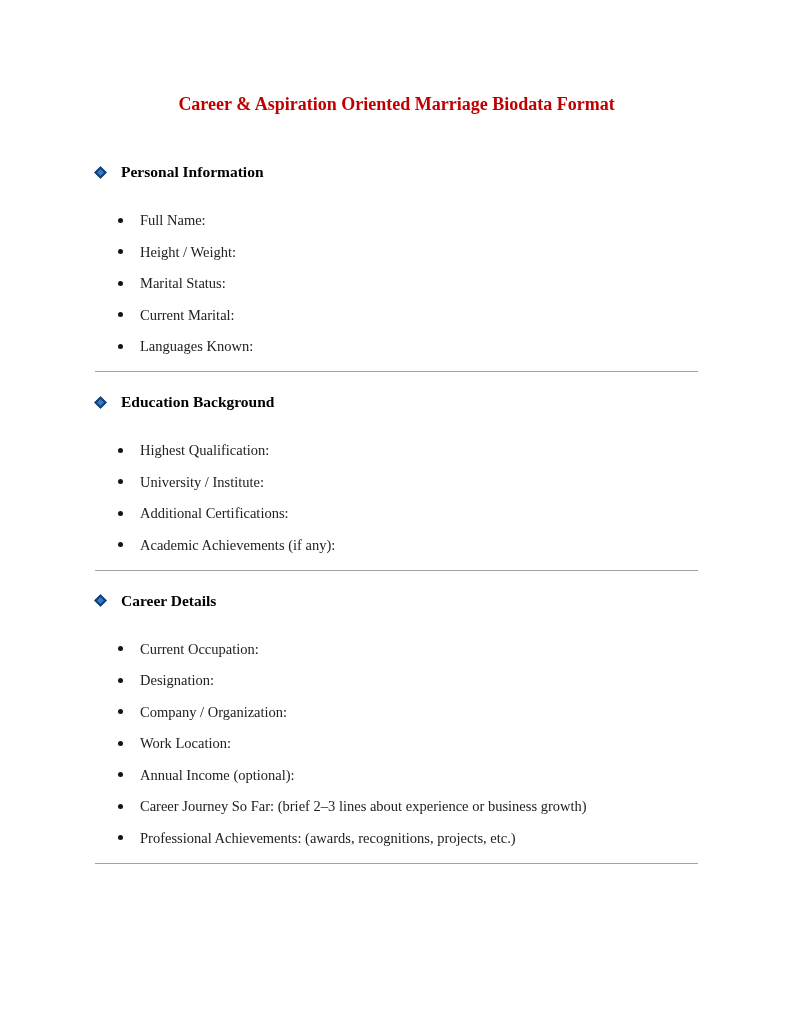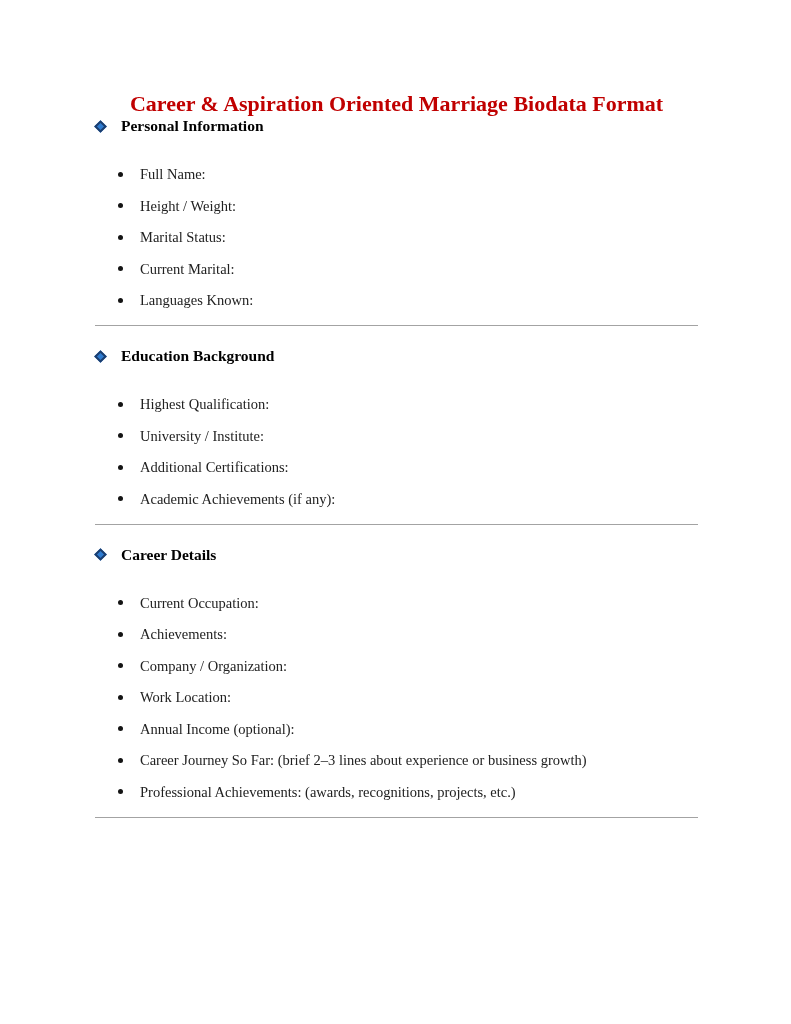--- a/index.html
+++ b/index.html
@@ -22,22 +22,23 @@
     position: relative;
     width: 791px;
     height: 1024px;
     background: #ffffff;
   }
   .content {
     padding: 0 93px 0 95px;
   }
   .doc-title {
     margin-top: 92px;
+    margin-bottom: 46px;
     text-align: center;
-    font-size: 22px;
+    font-size: 18px;
     line-height: 24px;
     font-weight: 700;
     color: var(--title-color);
   }
   .section-heading {
     display: flex;
     align-items: center;
     line-height: 20px;
   }
   .diamond {
@@ -164,21 +165,21 @@
       <span class="heading-text">Career Details</span>
     </div>
     <ul class="items">
   <li class="item">
     <span class="dot"></span>
     <span class="item-text">Current Occupation:</span>
   </li>
 
   <li class="item">
     <span class="dot"></span>
-    <span class="item-text">Achievements:</span>
+    <span class="item-text">Designation:</span>
   </li>
 
   <li class="item">
     <span class="dot"></span>
     <span class="item-text">Company / Organization:</span>
   </li>
 
   <li class="item">
     <span class="dot"></span>
     <span class="item-text">Work Location:</span>

